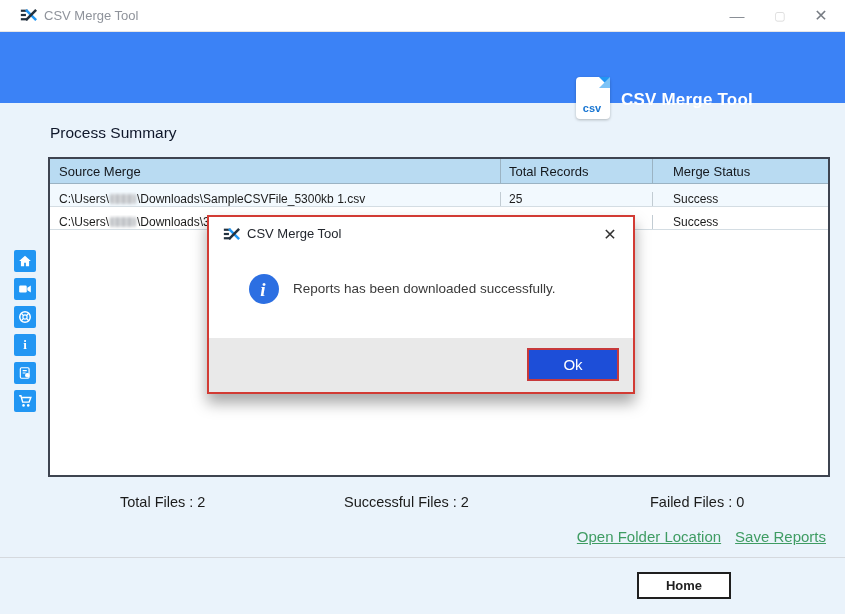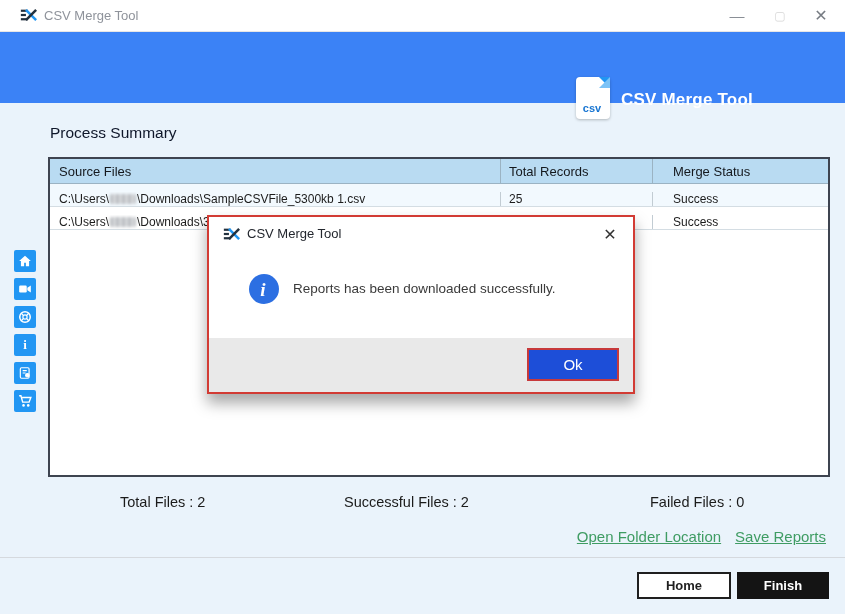--- a/index.html
+++ b/index.html
@@ -145,21 +145,21 @@
           <circle cx="9.5" cy="19.5" r="2.2"></circle>
           <circle cx="17.5" cy="19.5" r="2.2"></circle>
         </svg>
     </span>
   </div>
 
   <div class="page-heading">Process Summary</div>
 
   <div class="table">
     <div class="trow head">
-      <div class="tcell c1">Source Files</div>
+      <div class="tcell c1">Source Merge</div>
       <div class="tcell c2">Total Records</div>
       <div class="tcell c3">Merge Status</div>
     </div>
     <div class="trow body alt">
       <div class="tcell c1">
           <span>C:\Users\</span>
           <span class="redact"></span>
           <span>\Downloads\SampleCSVFile_5300kb 1.csv</span>
         </div>
       <div class="tcell c2">25</div>
@@ -180,21 +180,20 @@
   <div class="stat success">Successful Files : 2</div>
   <div class="stat failed">Failed Files : 0</div>
 
   <div class="links">
     <a>Open Folder Location</a>
     <a>Save Reports</a>
   </div>
 
   <div class="divider"></div>
   <button class="btn-home">Home</button>
-  <button class="btn-finish">Finish</button>
 
   <div class="dialog">
     <div class="dtitlebar">
       <span class="dlogo">
         <svg width="17" height="14" viewBox="0 0 20 16">
           <line x1="1" y1="3" x2="9" y2="3" stroke="#22313f" stroke-width="2.6"></line>
           <line x1="1" y1="8" x2="7" y2="8" stroke="#22313f" stroke-width="2.6"></line>
           <line x1="1" y1="13" x2="9" y2="13" stroke="#22313f" stroke-width="2.6"></line>
           <line x1="7" y1="2" x2="19" y2="14" stroke="#2196f3" stroke-width="3"></line>
           <line x1="19" y1="2" x2="7" y2="14" stroke="#22313f" stroke-width="3"></line>

